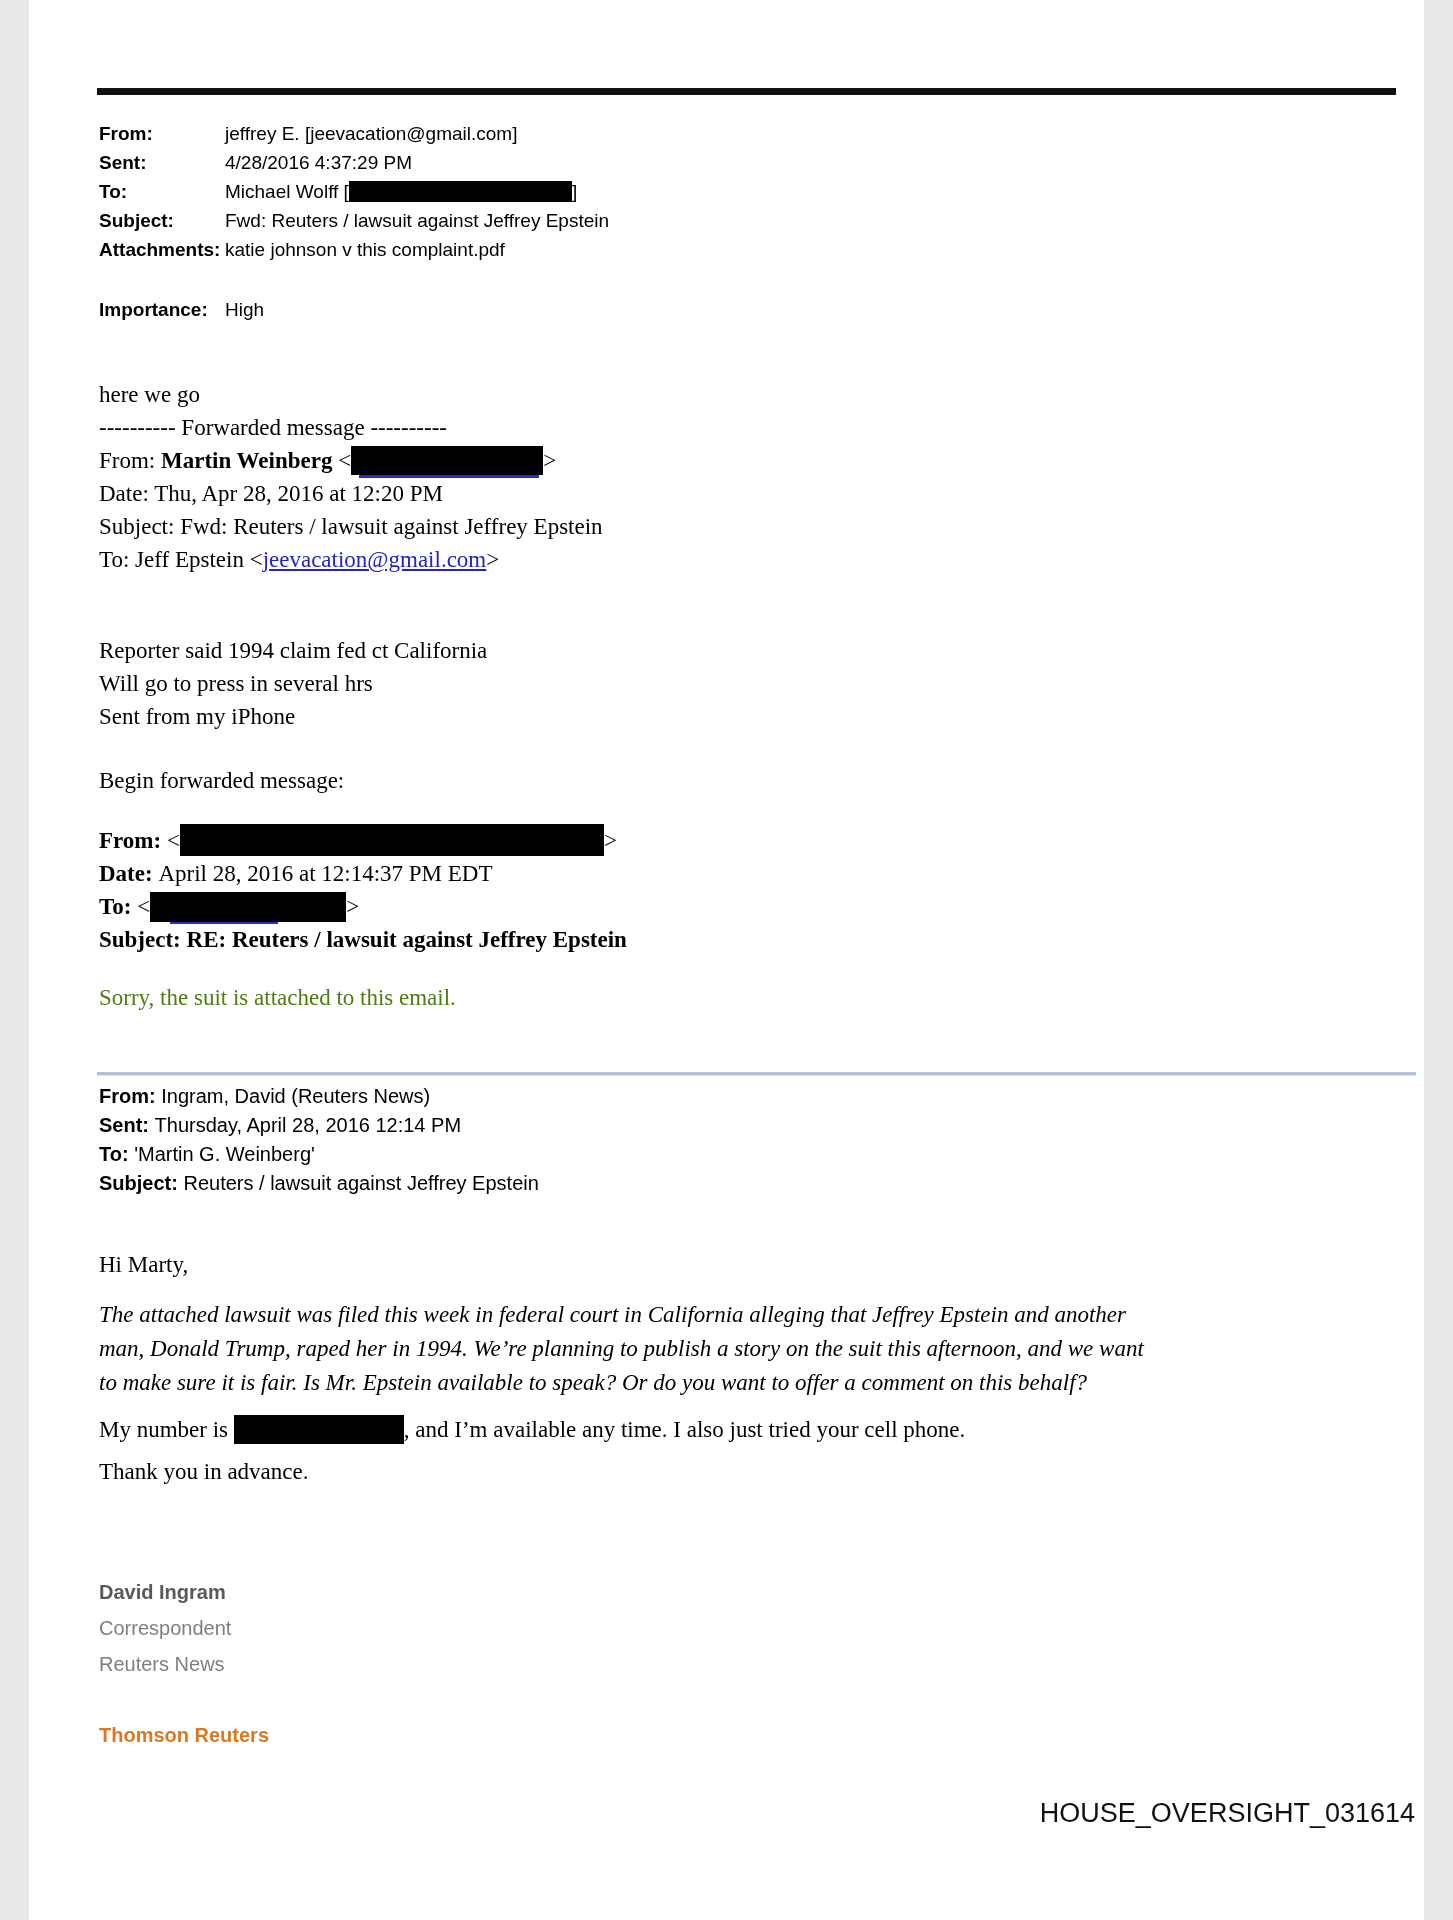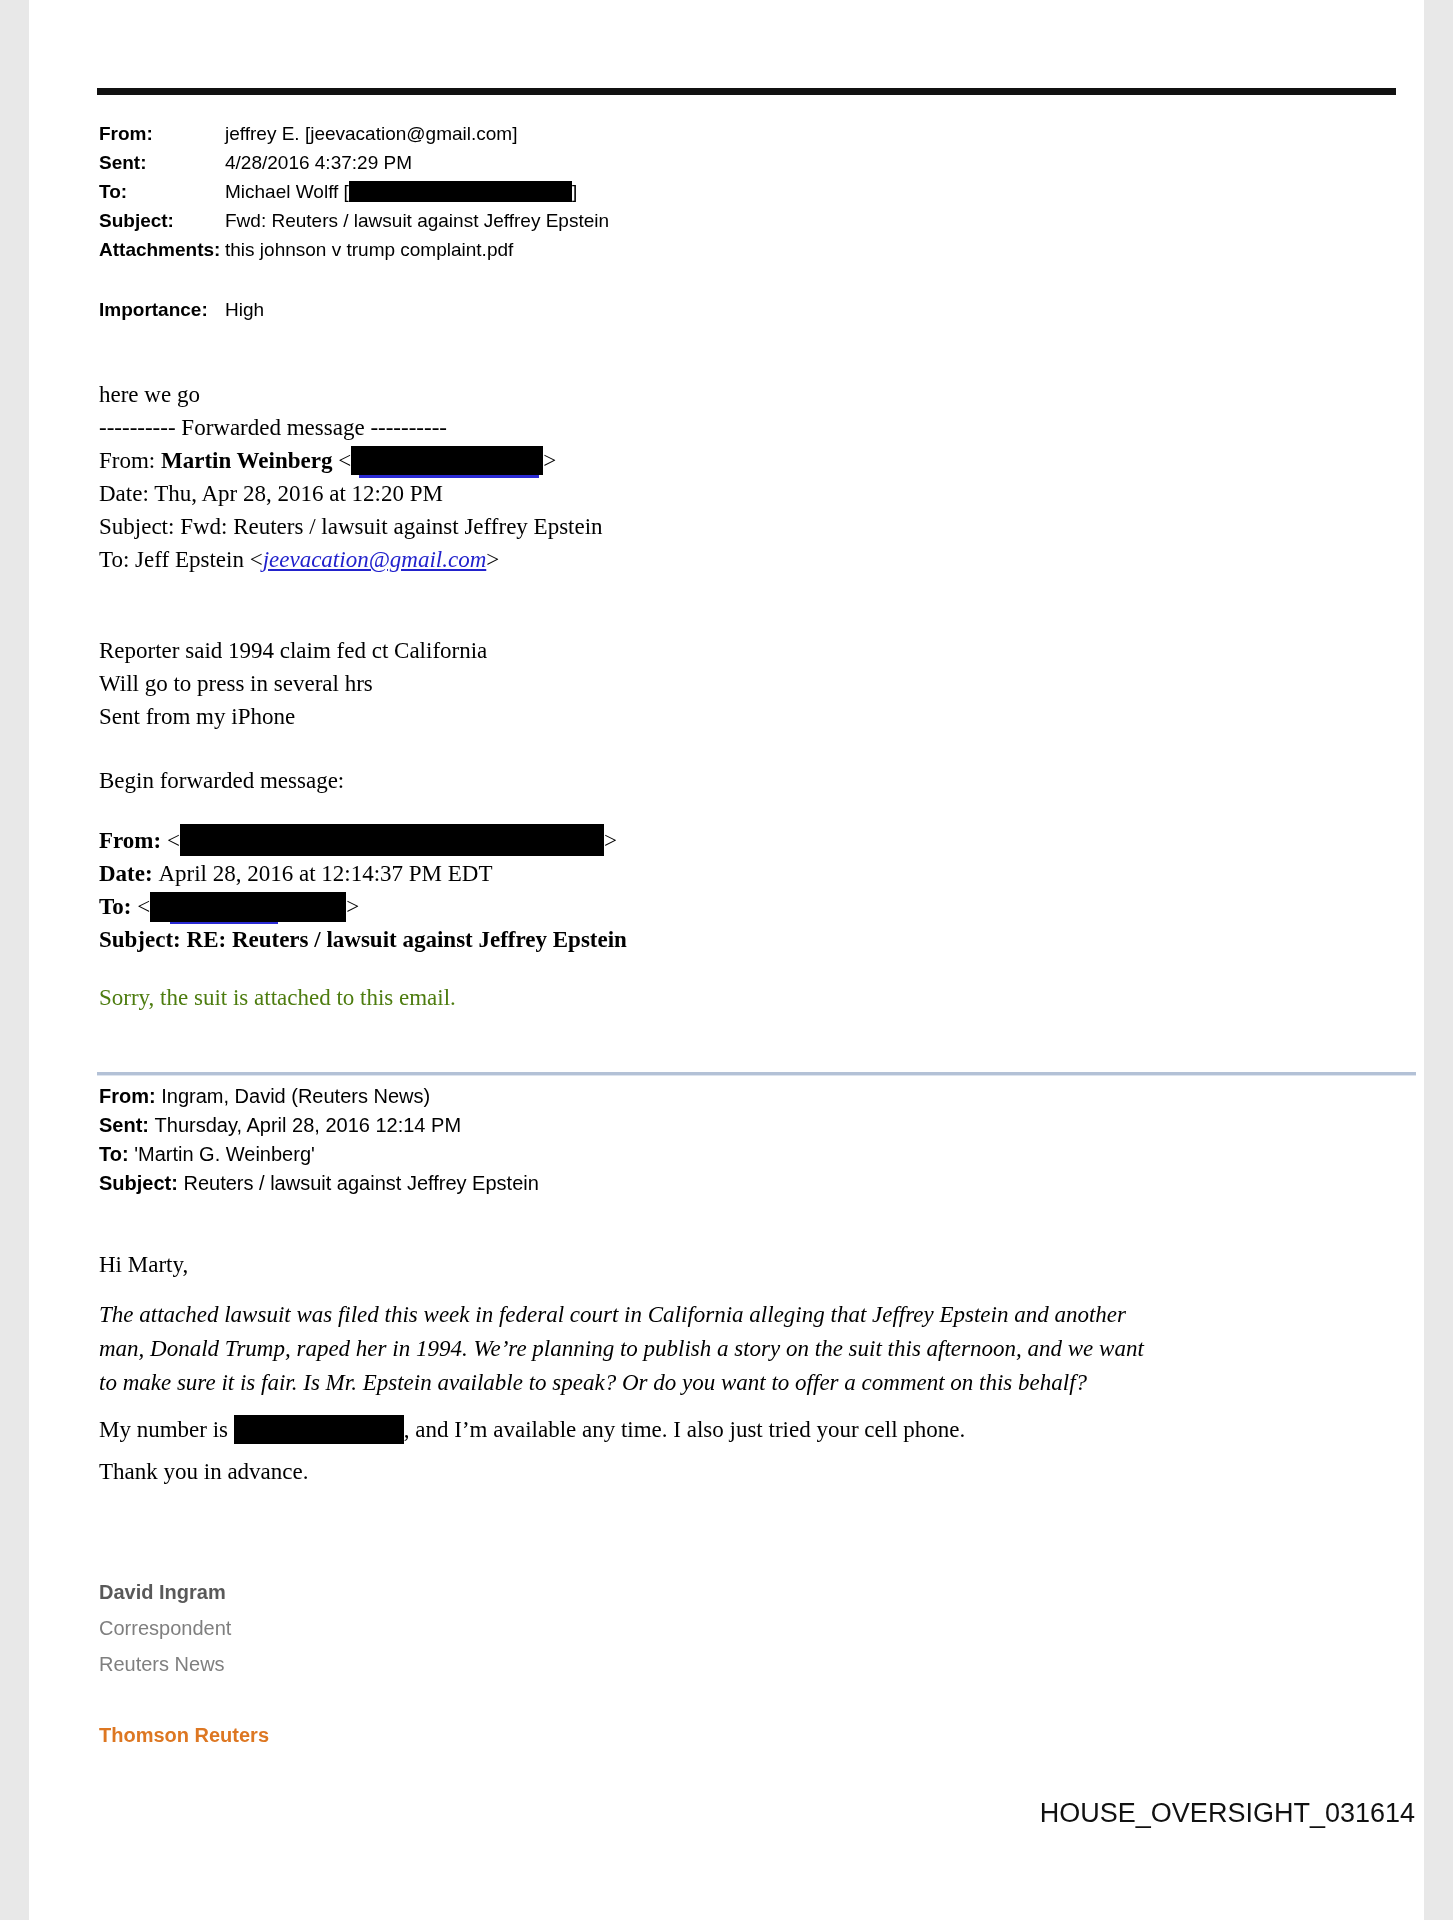--- a/index.html
+++ b/index.html
@@ -24,21 +24,21 @@
   
   .meta-block { margin-top: 24px; font-family: "Liberation Sans", sans-serif; font-size: 19px; line-height: 29px; }
   .meta-row { white-space: nowrap; }
   .meta-label { display: inline-block; width: 126px; font-weight: bold; }
   .meta-importance { margin-top: 31px; }
 
   
   .serif-block { font-size: 23px; line-height: 33px; }
   .fwd1 { margin-top: 54px; }
   .b { font-weight: bold; }
-  a.link, .link { color: #2222cc; text-decoration: underline; font-style: italic; }
+  a.link, .link { color: #2222cc; text-decoration: underline; }
 
   .msg-lines { margin-top: 58px; }
   .begin-fwd { margin-top: 31px; }
   .fwd2 { margin-top: 27px; }
   .sorry { margin-top: 25px; color: #4d7c0f; }
 
   
   .redact { display: inline-block; background: #000; position: relative; }
   .bar-header-to { width: 223px; height: 21px; vertical-align: -4px; }
   .bar-weinberg  { width: 192px; height: 29px; vertical-align: -7px; }
@@ -97,21 +97,21 @@
       <div class="meta-row">
         <span class="meta-label">Sent:</span><span>4/28/2016 4:37:29 PM</span>
       </div>
       <div class="meta-row">
         <span class="meta-label">To:</span><span>Michael Wolff [</span><span class="redact bar-header-to"></span><span>]</span>
       </div>
       <div class="meta-row">
         <span class="meta-label">Subject:</span><span>Fwd: Reuters / lawsuit against Jeffrey Epstein</span>
       </div>
       <div class="meta-row">
-        <span class="meta-label">Attachments:</span><span>this johnson v trump complaint.pdf</span>
+        <span class="meta-label">Attachments:</span><span>katie johnson v this complaint.pdf</span>
       </div>
       <div class="meta-row meta-importance">
         <span class="meta-label">Importance:</span><span>High</span>
       </div>
     </div>
 
     <div class="serif-block fwd1">
       <div>here we go</div>
       <div>---------- Forwarded message ----------</div>
       <div>

